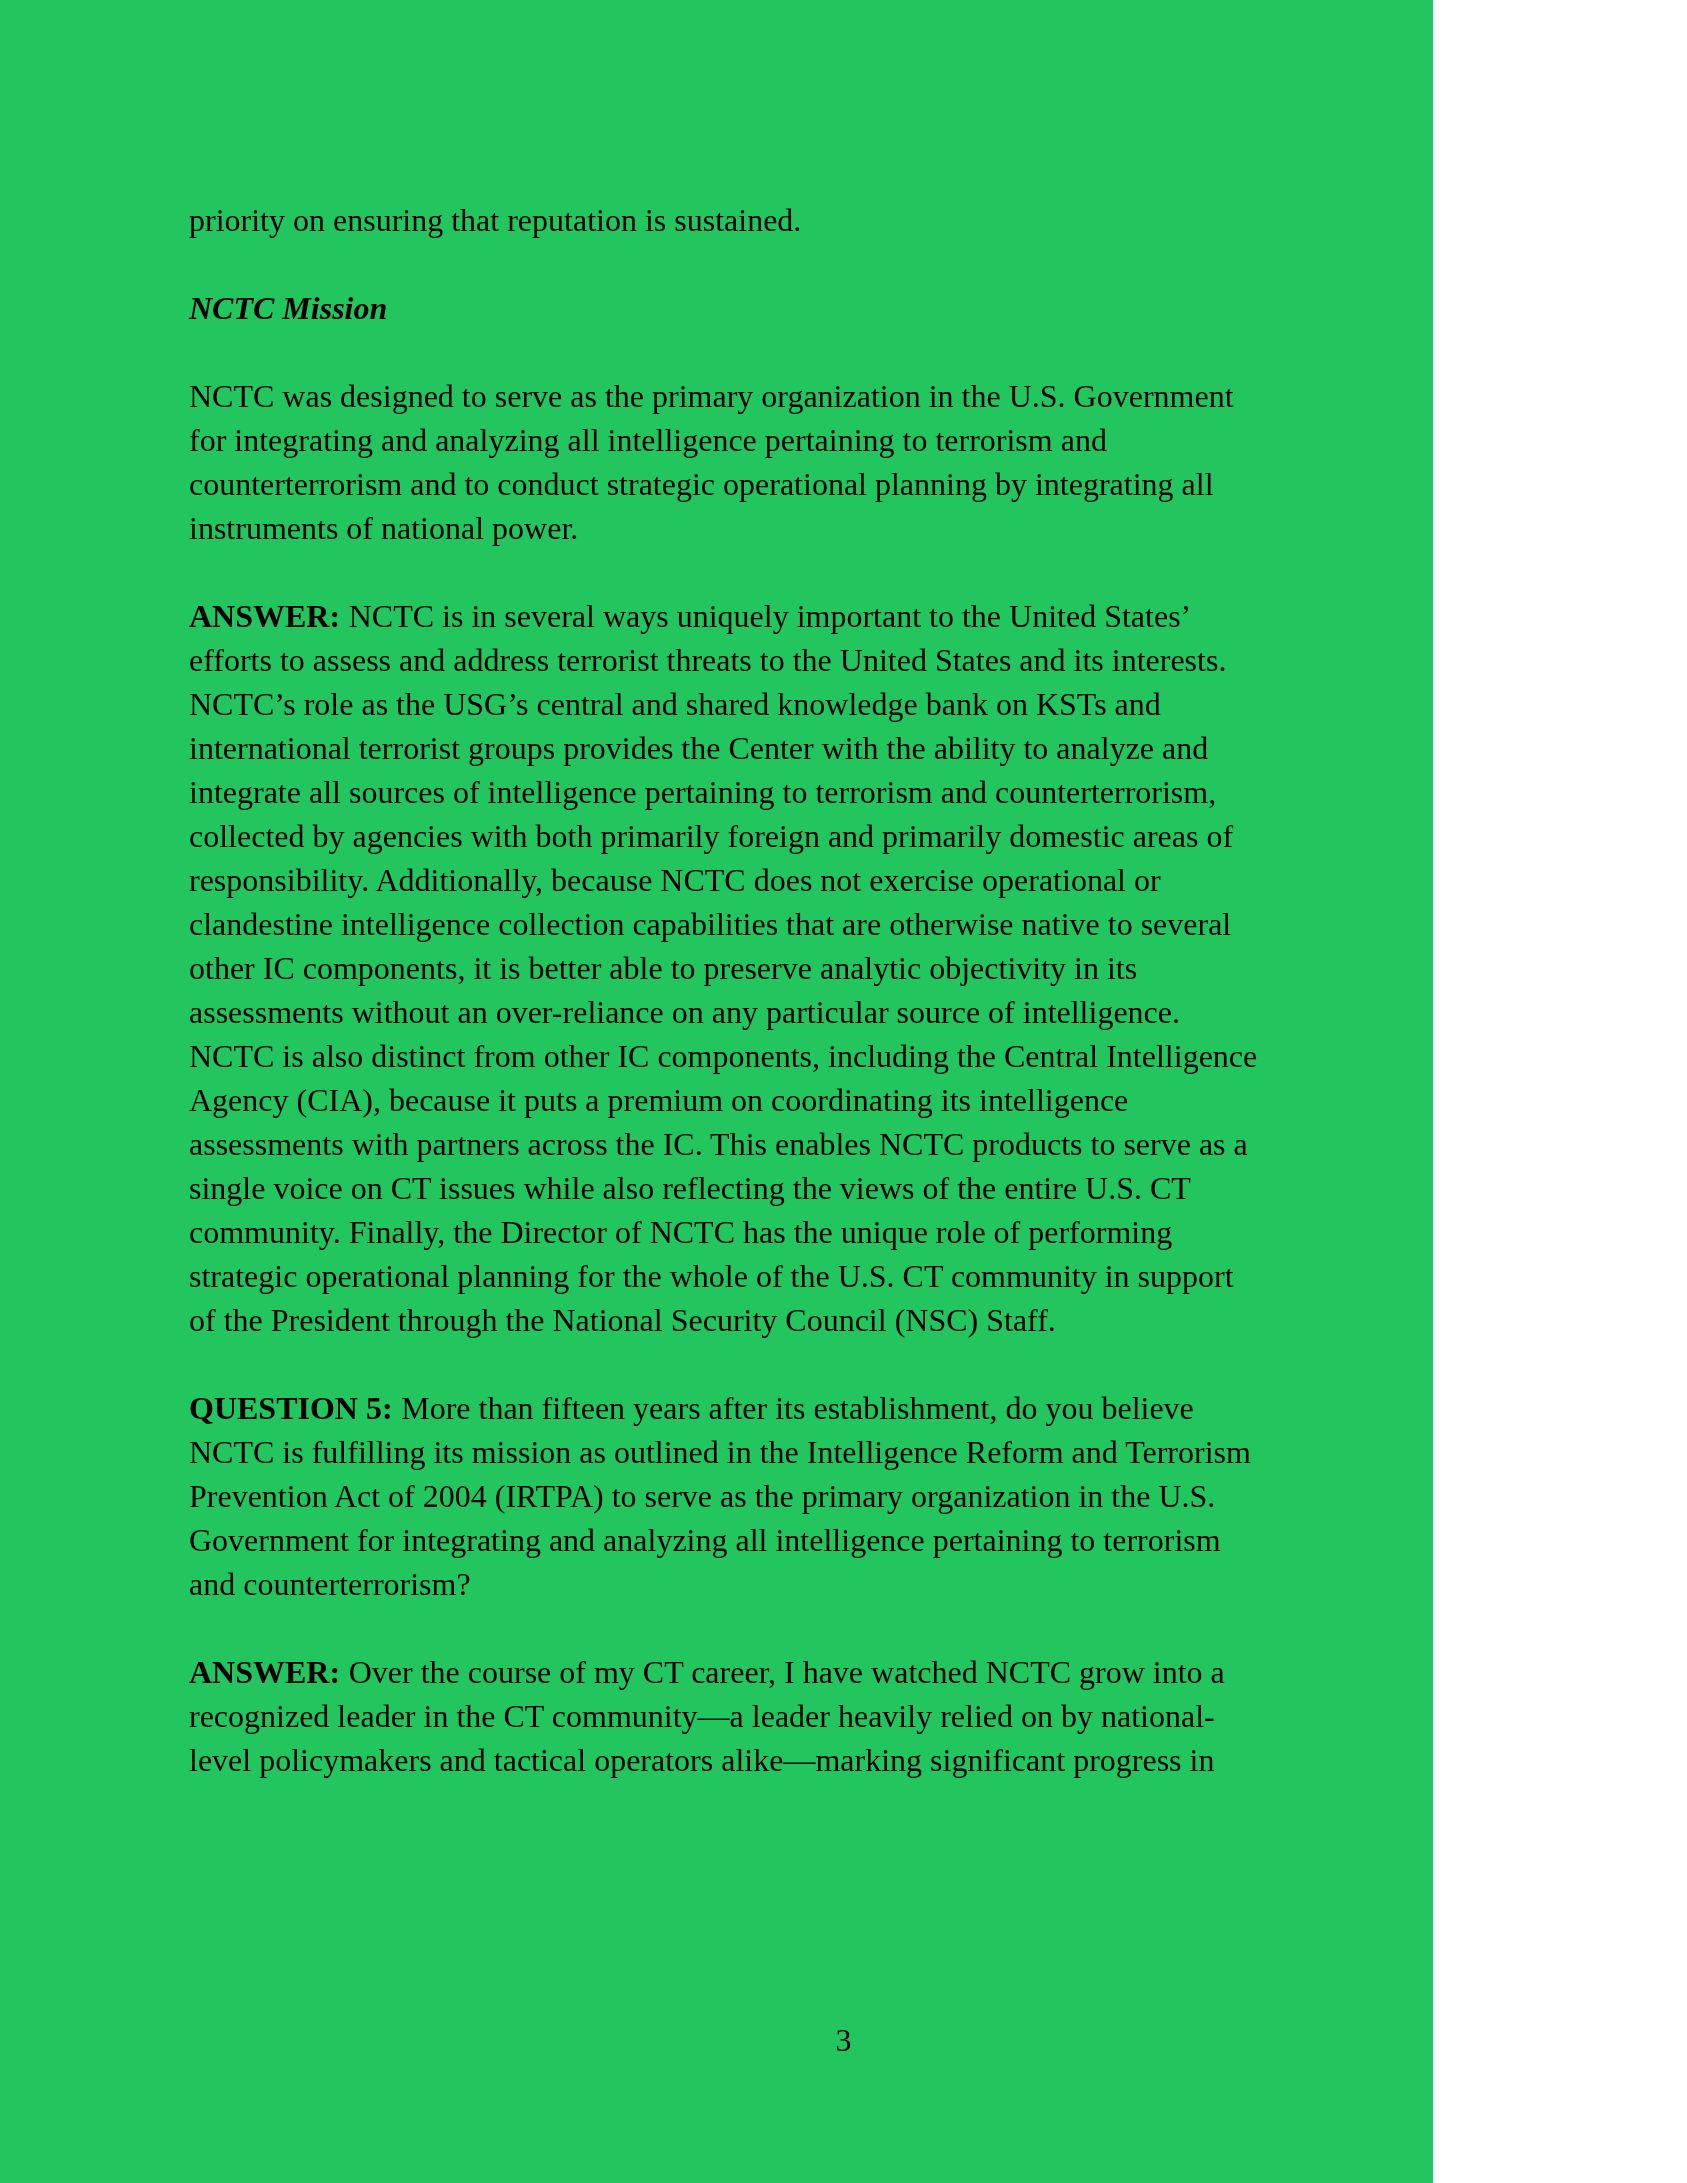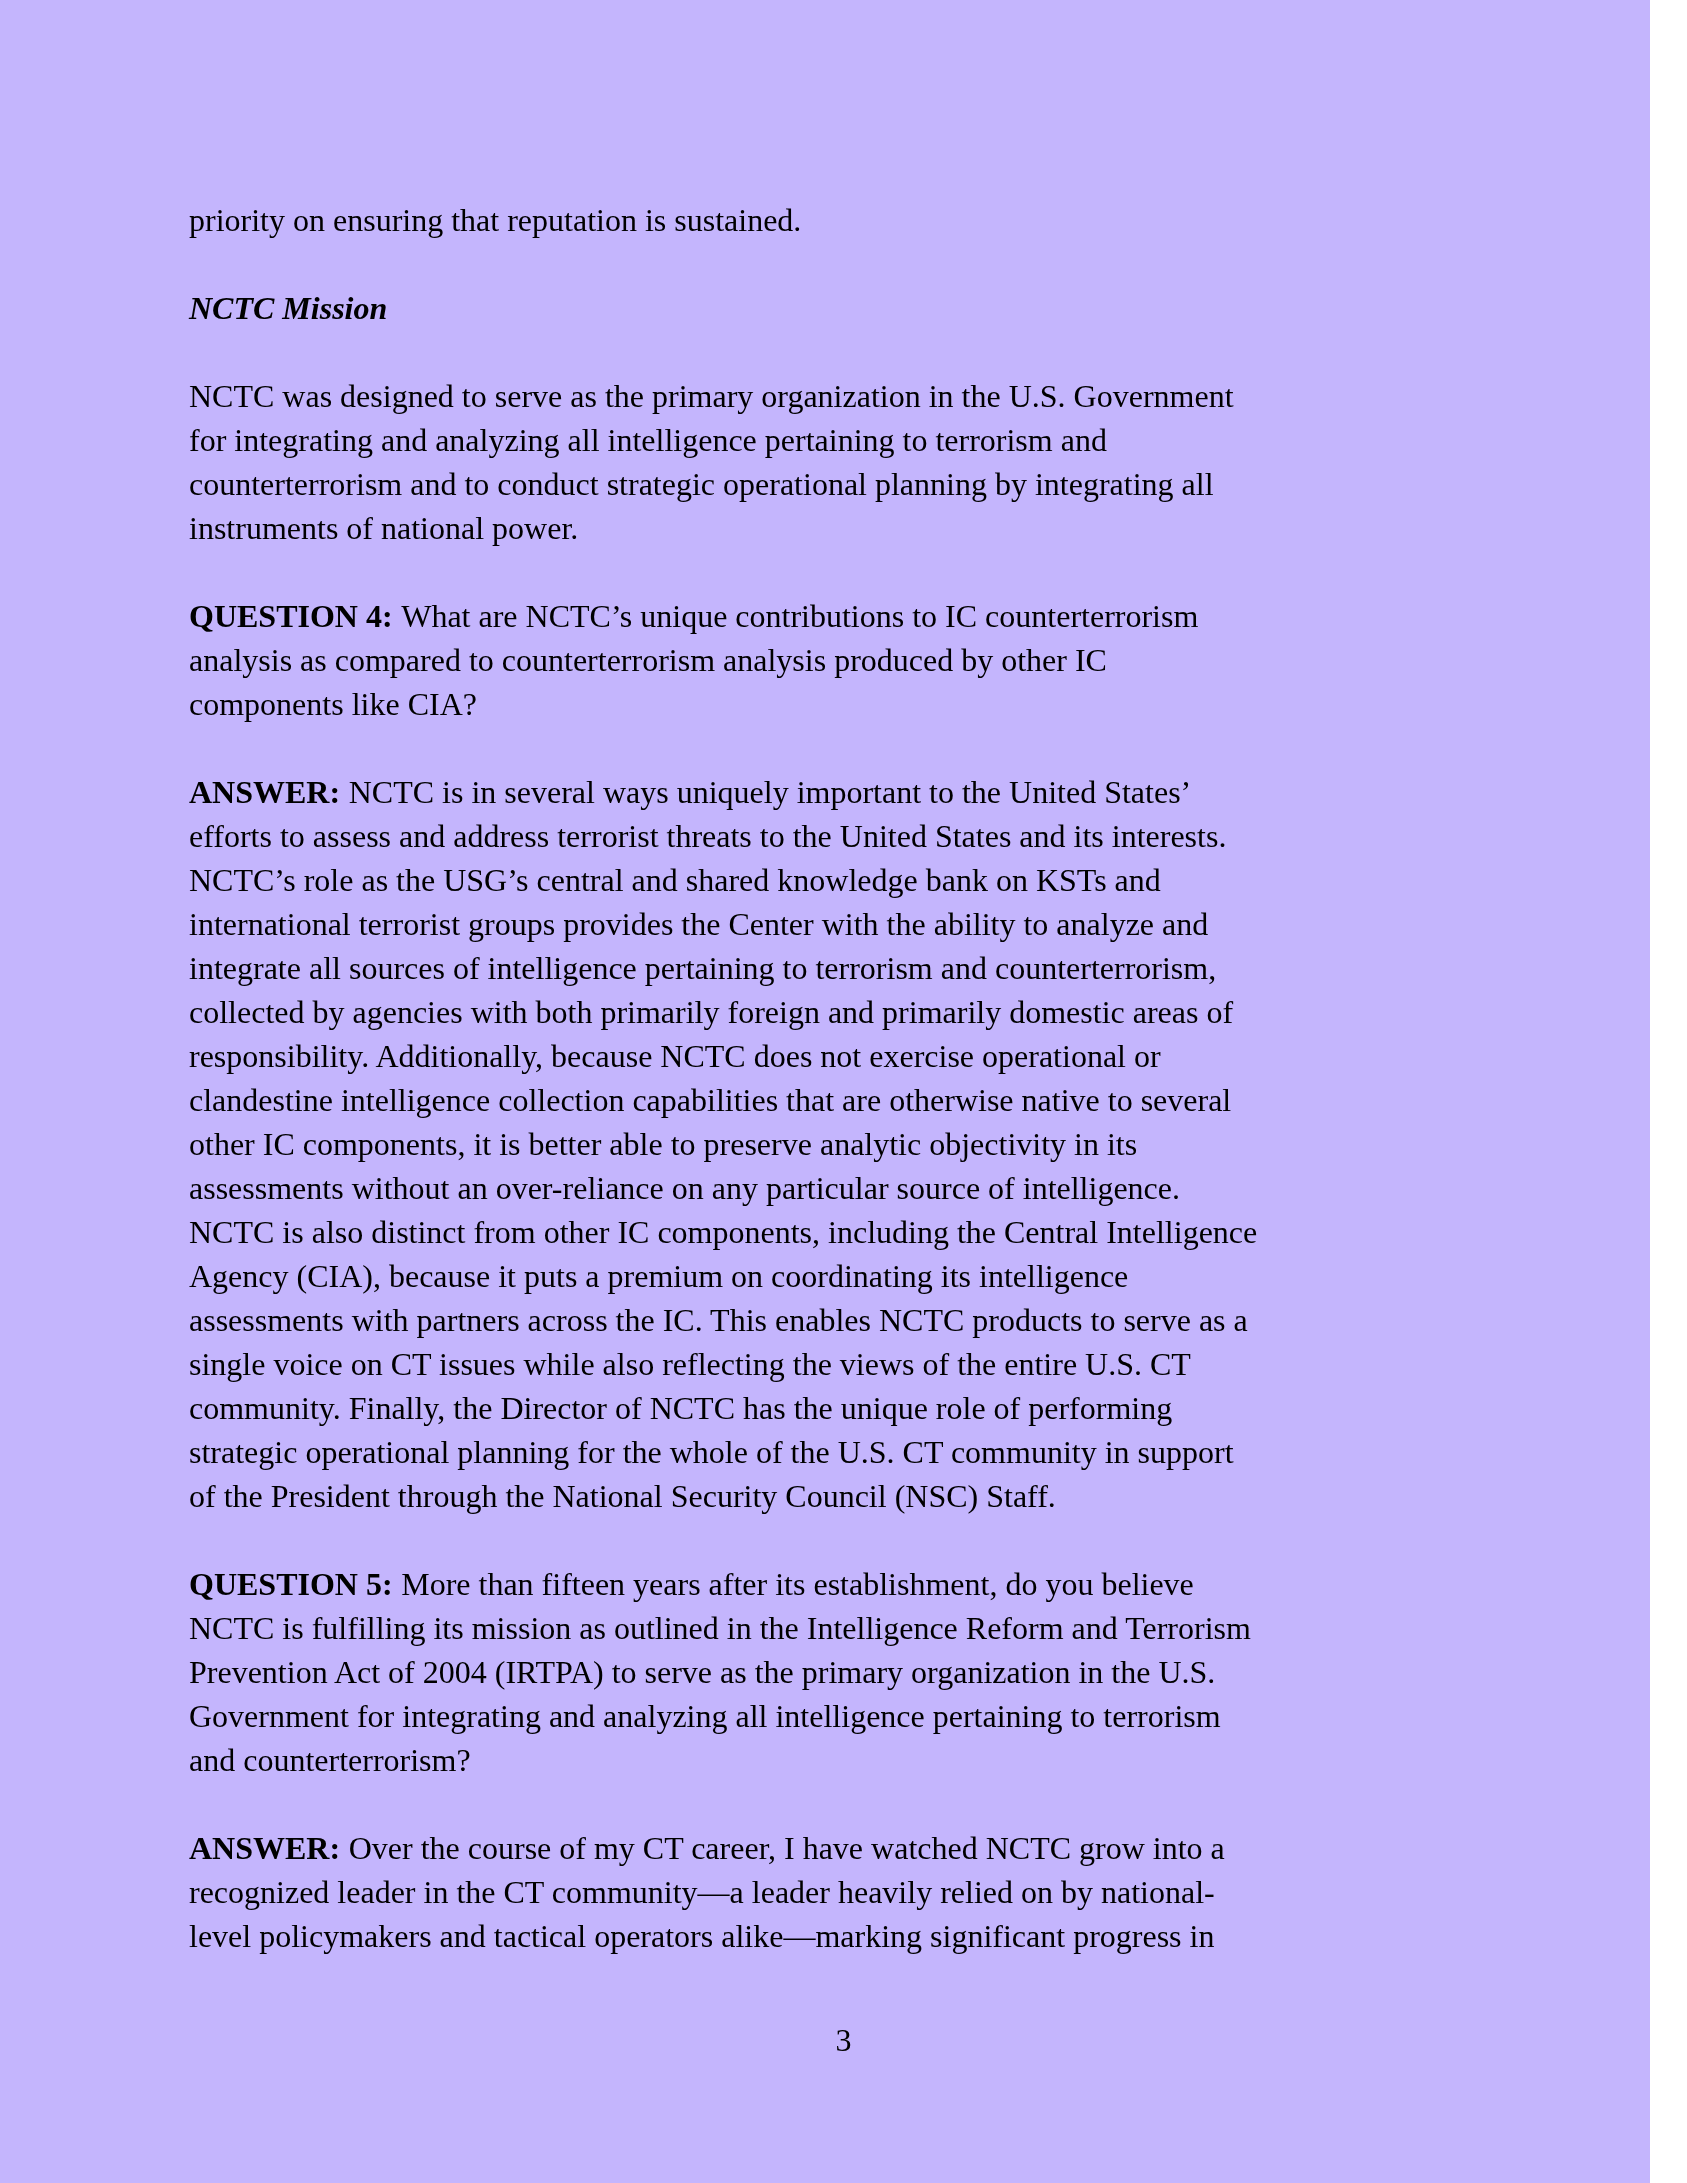--- a/index.html
+++ b/index.html
@@ -7,25 +7,25 @@
     background: #ffffff;
   }
   body {
     width: 1687px;
     height: 2183px;
     position: relative;
     font-family: "Liberation Serif", "DejaVu Serif", serif;
     color: #000000;
   }
   .page {
-    width: 1650px;
+    width: 1433px;
     height: 2183px;
     padding: 198px 198px 0 189px;
     position: relative;
-    background: #c4b5fd;
+    background: #22c55e;
   }
   .doc-text {
     font-size: 32px;
     line-height: 44px;
     color: #000000;
   }
   .para {
     margin: 0 0 44px 0;
     white-space: pre;   
     max-width: 1290px;
@@ -63,23 +63,20 @@
 
   <p class="para">priority on ensuring that reputation is sustained.</p>
 
   <h2 class="mission-heading doc-text">NCTC Mission</h2>
 
   <p class="para mission-statement">NCTC was designed to serve as the primary organization in the U.S. Government
 for integrating and analyzing all intelligence pertaining to terrorism and
 counterterrorism and to conduct strategic operational planning by integrating all
 instruments of national power.</p>
 
-  <p class="para"><span class="para-lead">QUESTION 4:</span><span class="para-body">What are NCTC’s unique contributions to IC counterterrorism
-analysis as compared to counterterrorism analysis produced by other IC
-components like CIA?</span></p>
 
   <p class="para"><span class="para-lead">ANSWER:</span><span class="para-body">NCTC is in several ways uniquely important to the United States’
 efforts to assess and address terrorist threats to the United States and its interests.
 NCTC’s role as the USG’s central and shared knowledge bank on KSTs and
 international terrorist groups provides the Center with the ability to analyze and
 integrate all sources of intelligence pertaining to terrorism and counterterrorism,
 collected by agencies with both primarily foreign and primarily domestic areas of
 responsibility. Additionally, because NCTC does not exercise operational or
 clandestine intelligence collection capabilities that are otherwise native to several
 other IC components, it is better able to preserve analytic objectivity in its

